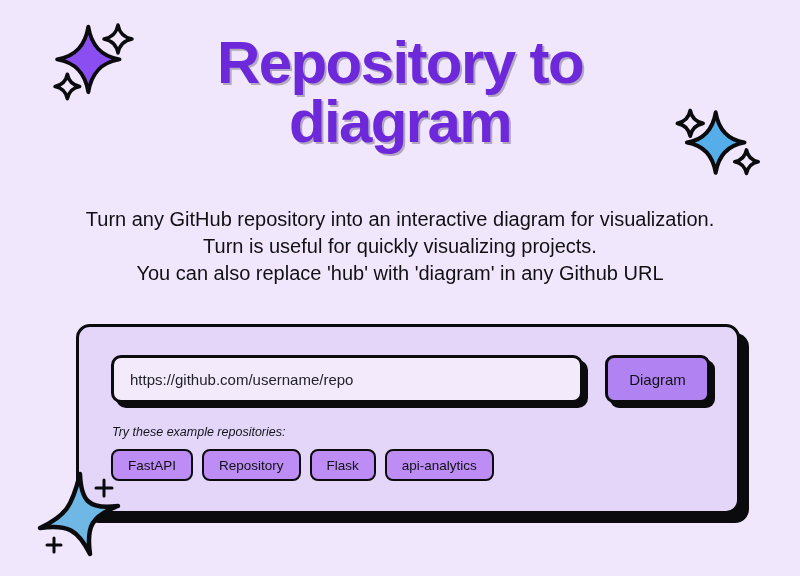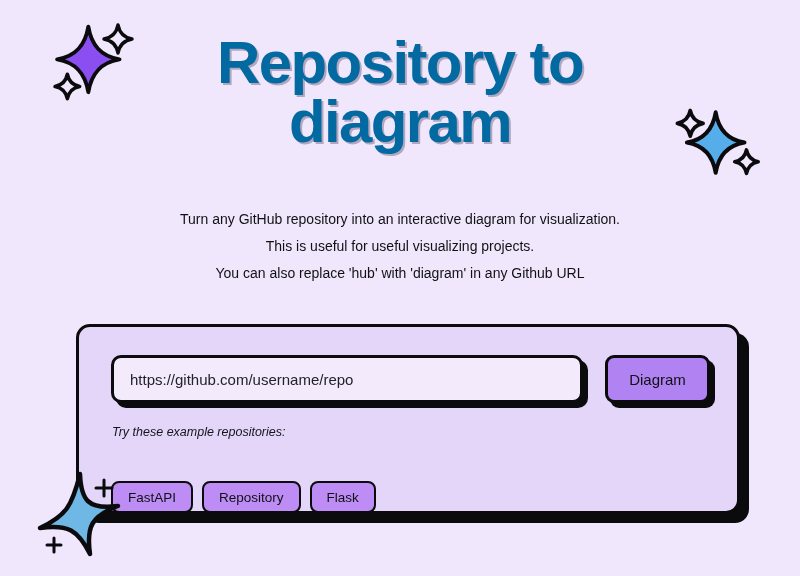--- a/index.html
+++ b/index.html
@@ -20,34 +20,34 @@
   .page-title {
     position: absolute;
     top: 34px;
     left: 0;
     width: 800px;
     text-align: center;
     font-size: 60px;
     line-height: 0.98;
     font-weight: 700;
     letter-spacing: -1.6px;
-    color: #0369a1;
+    color: #6d28d9;
     text-shadow: 2px 2px 0 rgba(30,20,50,0.30);
   }
   .page-title .ln { display: block; }
 
   
   .subtitle {
     position: absolute;
     top: 206px;
     left: 0;
     width: 800px;
     text-align: center;
     color: #111114;
-    font-size: 14px;
+    font-size: 20px;
     line-height: 27px;
   }
   .subtitle .para2 { display: block; }
 
   
   .card {
     position: absolute;
     left: 76px;
     top: 324px;
     width: 664px;
@@ -120,57 +120,57 @@
     background: #BD8DF5;
     border: 2px solid #0B0B0E;
     border-radius: 8px;
     font-family: "Liberation Sans", sans-serif;
     font-size: 13.5px;
     color: #101014;
     cursor: pointer;
     display: flex;
     align-items: center;
     white-space: nowrap;
-    margin-top: 32px;
   }
 
   
   .spark { position: absolute; }
   .spark.tl { left: 44px;  top: 16px;  }
   .spark.tr { left: 668px; top: 100px; }
   .spark.bl { left: 28px;  top: 466px; }
   .spark svg { display: block; }
 </style>
 </head>
 <body>
 
 <h1 class="page-title">
   <span class="ln">Repository to</span>
   <span class="ln">diagram</span>
 </h1>
 
 <div class="subtitle">
   <span>Turn any GitHub repository into an interactive diagram for visualization.</span><br>
-  <span>This is useful for useful visualizing projects.</span>
+  <span>Turn is useful for quickly visualizing projects.</span>
   <span class="para2">You can also replace 'hub' with 'diagram' in any Github URL</span>
 </div>
 
 <div class="card">
 
   <div class="input-row">
     <input class="url-input" type="text" placeholder="https://github.com/username/repo" style="">
     <button class="diagram-btn">Diagram</button>
   </div>
 
   <div class="examples-label">Try these example repositories:</div>
 
   <div class="chips">
     <button class="chip">FastAPI</button>
     <button class="chip">Repository</button>
     <button class="chip">Flask</button>
+    <button class="chip">api-analytics</button>
   </div>
 </div>
 
 <div class="spark tl">
   <svg width="100" height="100" viewBox="0 0 100 100">
     <path d="M44 6 C48 30 60 44 84 48 C60 52 48 66 44 90 C40 66 28 52 4 48 C28 44 40 30 44 6 Z" transform="translate(10,6) scale(0.78)" fill="#8B4EF0" stroke="#0B0B0E" stroke-width="5" stroke-linejoin="round"></path>
     <path d="M44 14 C47 30 56 39 72 42 C56 45 47 54 44 70 C41 54 32 45 16 42 C32 39 41 30 44 14 Z" transform="translate(52,2) scale(0.50)" fill="none" stroke="#0B0B0E" stroke-width="7" stroke-linejoin="round"></path>
     <path d="M44 14 C47 30 56 39 72 42 C56 45 47 54 44 70 C41 54 32 45 16 42 C32 39 41 30 44 14 Z" transform="translate(4,52) scale(0.44)" fill="none" stroke="#0B0B0E" stroke-width="8" stroke-linejoin="round"></path>
   </svg>
 </div>

